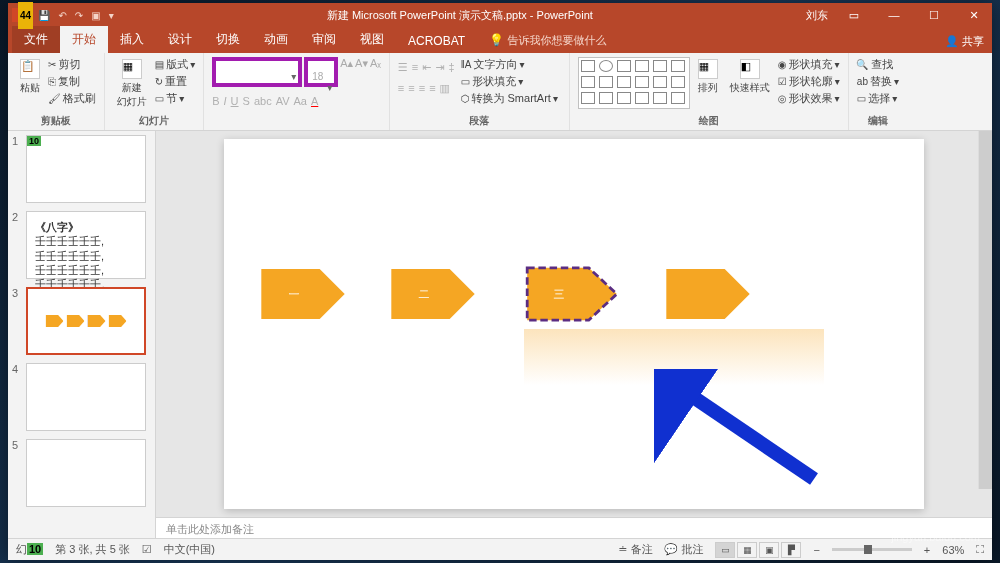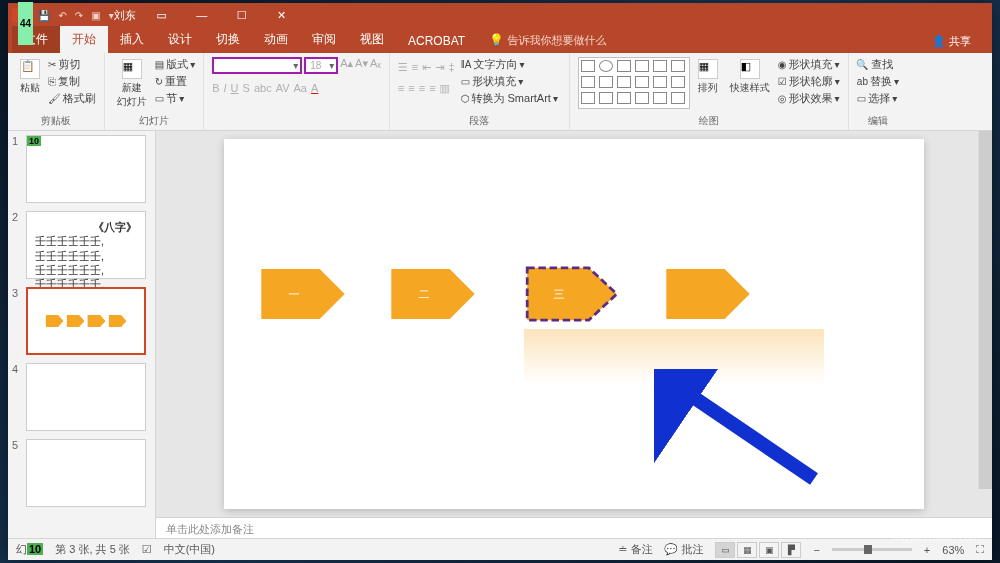--- a/index.html
+++ b/index.html
@@ -6,37 +6,37 @@
 body{width:1000px;height:563px;background:linear-gradient(135deg,#0a1929 0%,#1a3a5c 50%,#0a1929 100%);position:relative;overflow:hidden;}
 .window{position:absolute;top:3px;left:8px;right:8px;bottom:3px;background:#fff;display:flex;flex-direction:column;box-shadow:0 0 20px rgba(0,0,0,0.5);}
 .titlebar{background:#b7472a;color:#fff;height:24px;display:flex;align-items:center;padding:0 4px;}
 .tb-left{display:flex;align-items:center;gap:4px;}
 .tb-icon{width:14px;height:14px;background:#d04727;display:inline-block;}
 .qat{display:flex;gap:8px;margin-left:8px;}
 .qat span{color:#f4d4c8;font-size:10px;}
 .tb-title{flex:1;text-align:center;font-size:11px;color:#fff;}
 .tb-right{display:flex;align-items:center;gap:12px;}
 .win-btn{width:28px;height:20px;display:flex;align-items:center;justify-content:center;color:#fff;font-size:11px;}
-.green-badge{position:absolute;top:2px;left:18px;background:#86efac;color:#000;font-weight:bold;font-size:10px;padding:16px 2px;z-index:100;}
+.green-badge{position:absolute;top:2px;left:18px;background:#eab308;color:#000;font-weight:bold;font-size:10px;padding:8px 2px;z-index:100;}
 .tabs{background:#b7472a;height:26px;display:flex;align-items:flex-end;padding-left:4px;}
 .tab{padding:5px 12px;color:#fff;font-size:12px;cursor:pointer;}
 .tab.active{background:#f3f3f3;color:#b7472a;}
 .tab.file{background:#a03e24;}
-.share{margin-left:auto;margin-right:13px;color:#fff;font-size:11px;padding:4px 8px;}
+.share{margin-left:auto;margin-right:0;color:#fff;font-size:11px;padding:4px 8px;}
 .ribbon{background:#f3f3f3;height:78px;display:flex;border-bottom:1px solid #d4d4d4;}
 .rgroup{border-right:1px solid #e1e1e1;padding:4px 8px 2px;display:flex;flex-direction:column;justify-content:space-between;}
 .rg-content{display:flex;align-items:flex-start;gap:4px;}
-.rg-label{text-align:center;font-size:10px;color:#666;margin-top:2px;}
+.rg-label{text-align:center;font-size:10px;color:#666;margin-top:2px;font-weight:bold;}
 .big-btn{display:flex;flex-direction:column;align-items:center;gap:2px;padding:2px 4px;}
 .big-btn span{font-size:10px;color:#444;}
 .icon-box{width:20px;height:20px;background:#fff;border:1px solid #ccc;}
 .small-row{display:flex;flex-direction:column;gap:2px;}
 .small-item{font-size:10px;color:#444;display:flex;align-items:center;gap:2px;}
 .font-combo{display:flex;gap:2px;}
-.combo{border:2px solid #a21caf;background:#fff;padding:1px 14px 1px 4px;font-size:10px;color:#aaa;position:relative;}
+.combo{border:4px solid #a21caf;background:#fff;padding:10px 14px 1px 4px;font-size:10px;color:#aaa;position:relative;}
 .combo::after{content:"▾";position:absolute;right:2px;color:#666;}
 .btn-strip{display:flex;gap:4px;margin-top:4px;}
 .btn-strip span{color:#b0b0b0;font-size:11px;}
 .shapes-gallery{display:grid;grid-template-columns:repeat(6,16px);grid-template-rows:repeat(3,14px);gap:2px;border:1px solid #c0c0c0;background:#fff;padding:2px;}
 .shape-item{width:14px;height:12px;border:1px solid #888;}
 .main{flex:1;display:flex;background:#e6e6e6;overflow:hidden;}
 .slides-panel{width:148px;background:#f3f3f3;border-right:1px solid #d4d4d4;overflow-y:auto;padding:4px;}
 .thumb-wrap{display:flex;gap:4px;margin-bottom:8px;}
 .thumb-num{font-size:11px;color:#666;width:10px;}
 .thumb{width:120px;height:68px;background:#fff;border:1px solid #ccc;position:relative;}
@@ -81,20 +81,21 @@
     <div class="tb-left">
       <span class="tb-icon"></span>
       <div class="qat">
         <span>💾</span>
         <span>↶</span>
         <span>↷</span>
         <span>▣</span>
         <span>▾</span>
       </div>
     </div>
+    <div class="tb-title">新建 Microsoft PowerPoint 演示文稿.pptx - PowerPoint</div>
     <div class="tb-right">
       <span>刘东</span>
       <span class="win-btn">▭</span>
       <span class="win-btn">—</span>
       <span class="win-btn">☐</span>
       <span class="win-btn">✕</span>
     </div>
   </div>
 
   <div class="tabs">
@@ -246,21 +247,21 @@
       <div class="thumb-wrap">
         <div class="thumb-num">1</div>
         <div class="thumb">
           <div class="thumb-green">10</div>
         </div>
       </div>
       <div class="thumb-wrap">
         <div class="thumb-num">2</div>
         <div class="thumb">
           <div class="thumb-content">
-            <div style="text-align:right;font-weight:bold">《八字》</div>
+            <div style="text-align:left;font-weight:bold">《八字》</div>
             <div style="white-space:pre-line">壬壬壬壬壬壬,
 壬壬壬壬壬壬,
 壬壬壬壬壬壬,
 壬壬壬壬壬壬。</div>
           </div>
         </div>
       </div>
       <div class="thumb-wrap">
         <div class="thumb-num">3</div>
         <div class="thumb active">

